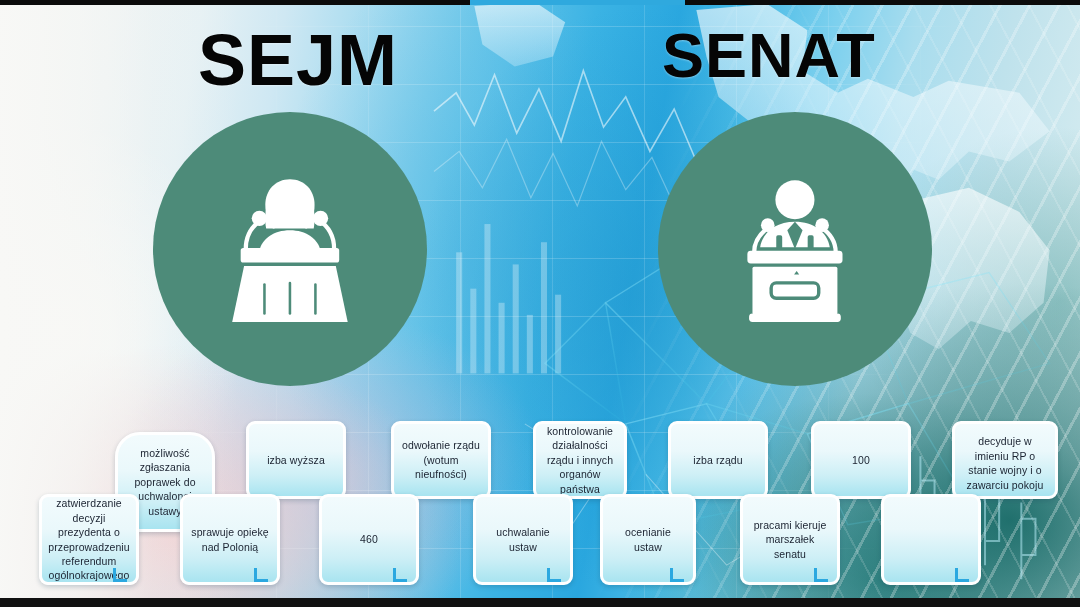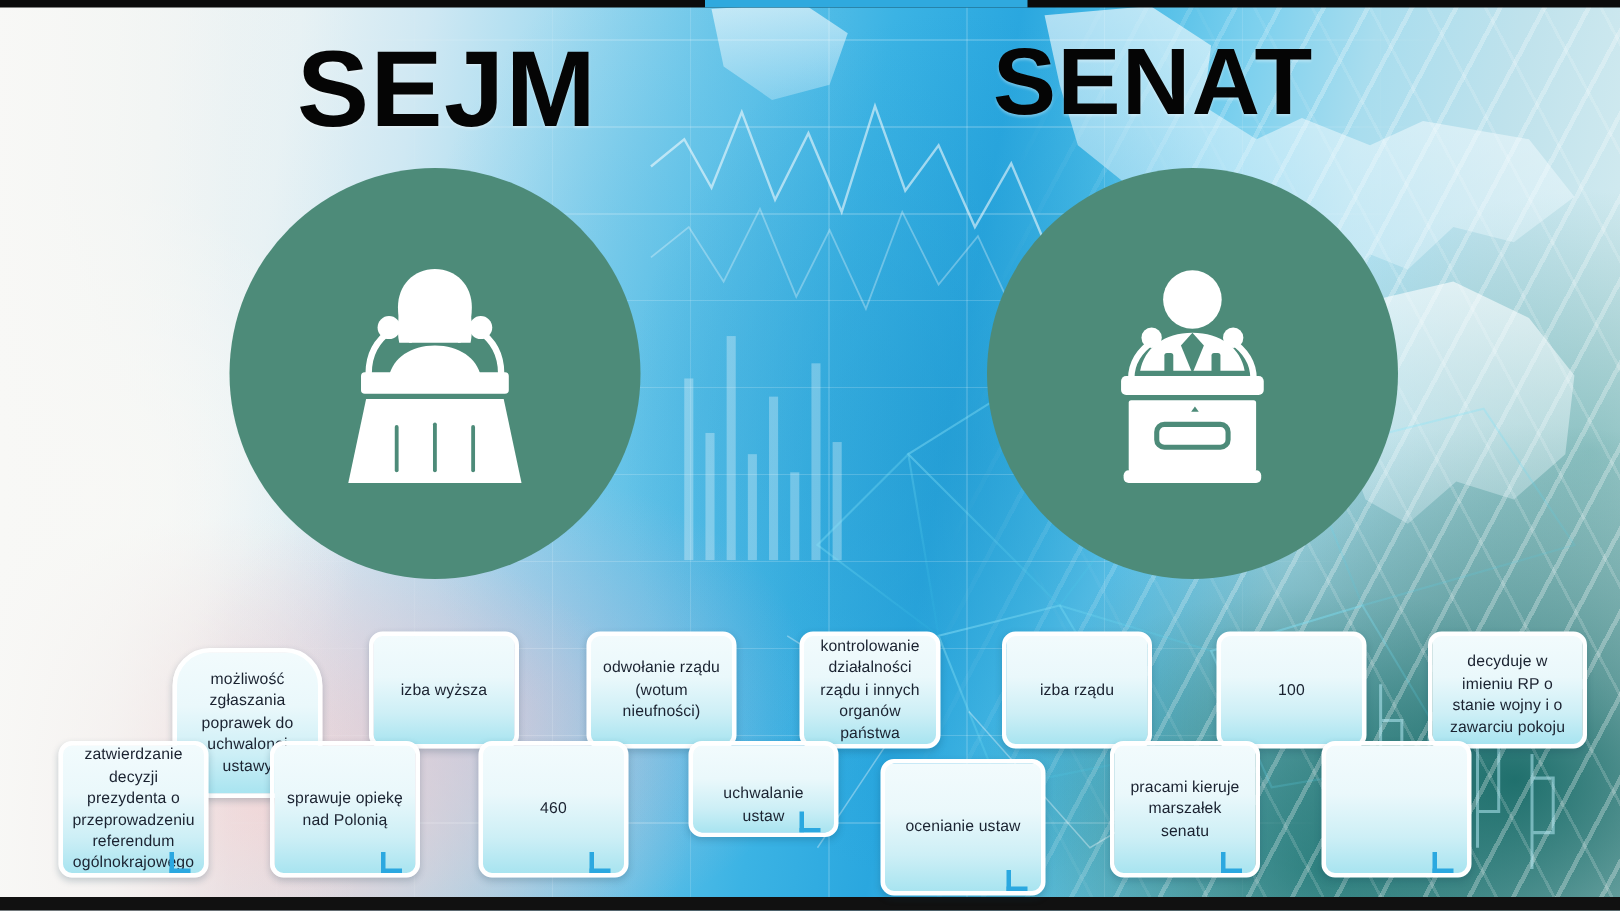--- a/index.html
+++ b/index.html
@@ -299,28 +299,28 @@
           <i class="br"></i>
         </div>
       </div>
       <div class="card" id="card-460" style="left: 319px; top: 494px; width: 100px; height: 91px;">
         <div class="card-text">460</div>
         <div class="bracket">
           <i class="bl"></i>
           <i class="br"></i>
         </div>
       </div>
-      <div class="card" id="card-uchwalanie-ustaw" style="left: 459px; top: 494px; width: 100px; height: 64px; align-items: flex-end;">
+      <div class="card" id="card-uchwalanie-ustaw" style="left: 473px; top: 494px; width: 100px; height: 91px;">
         <div class="card-text">uchwalanie ustaw</div>
         <div class="bracket">
           <i class="bl"></i>
           <i class="br"></i>
         </div>
       </div>
-      <div class="card" id="card-ocenianie-ustaw" style="left: 587px; top: 494px; width: 110px; height: 91px; margin-top: 12px;">
+      <div class="card" id="card-ocenianie-ustaw" style="left: 600px; top: 494px; width: 96px; height: 91px;">
         <div class="card-text">ocenianie ustaw</div>
         <div class="bracket">
           <i class="bl"></i>
           <i class="br"></i>
         </div>
       </div>
       <div class="card" id="card-marszalek-senatu" style="left: 740px; top: 494px; width: 100px; height: 91px;">
         <div class="card-text">pracami kieruje marszałek senatu</div>
         <div class="bracket">
           <i class="bl"></i>

